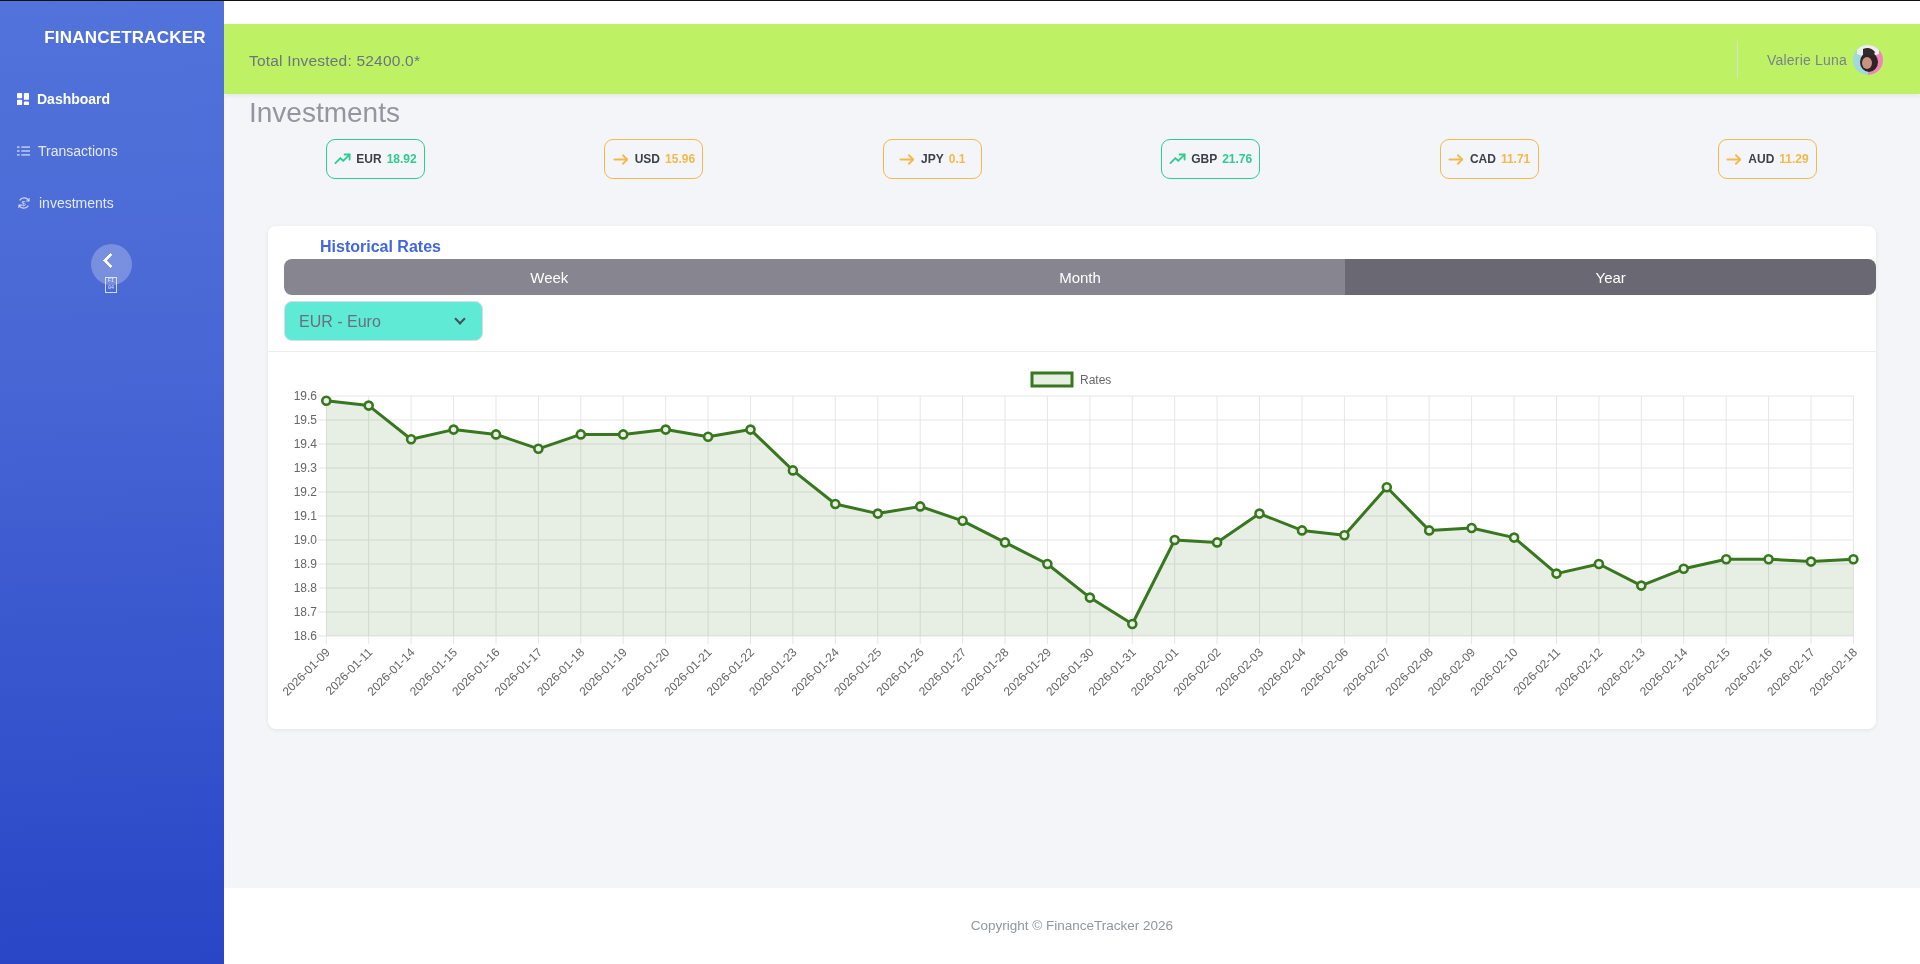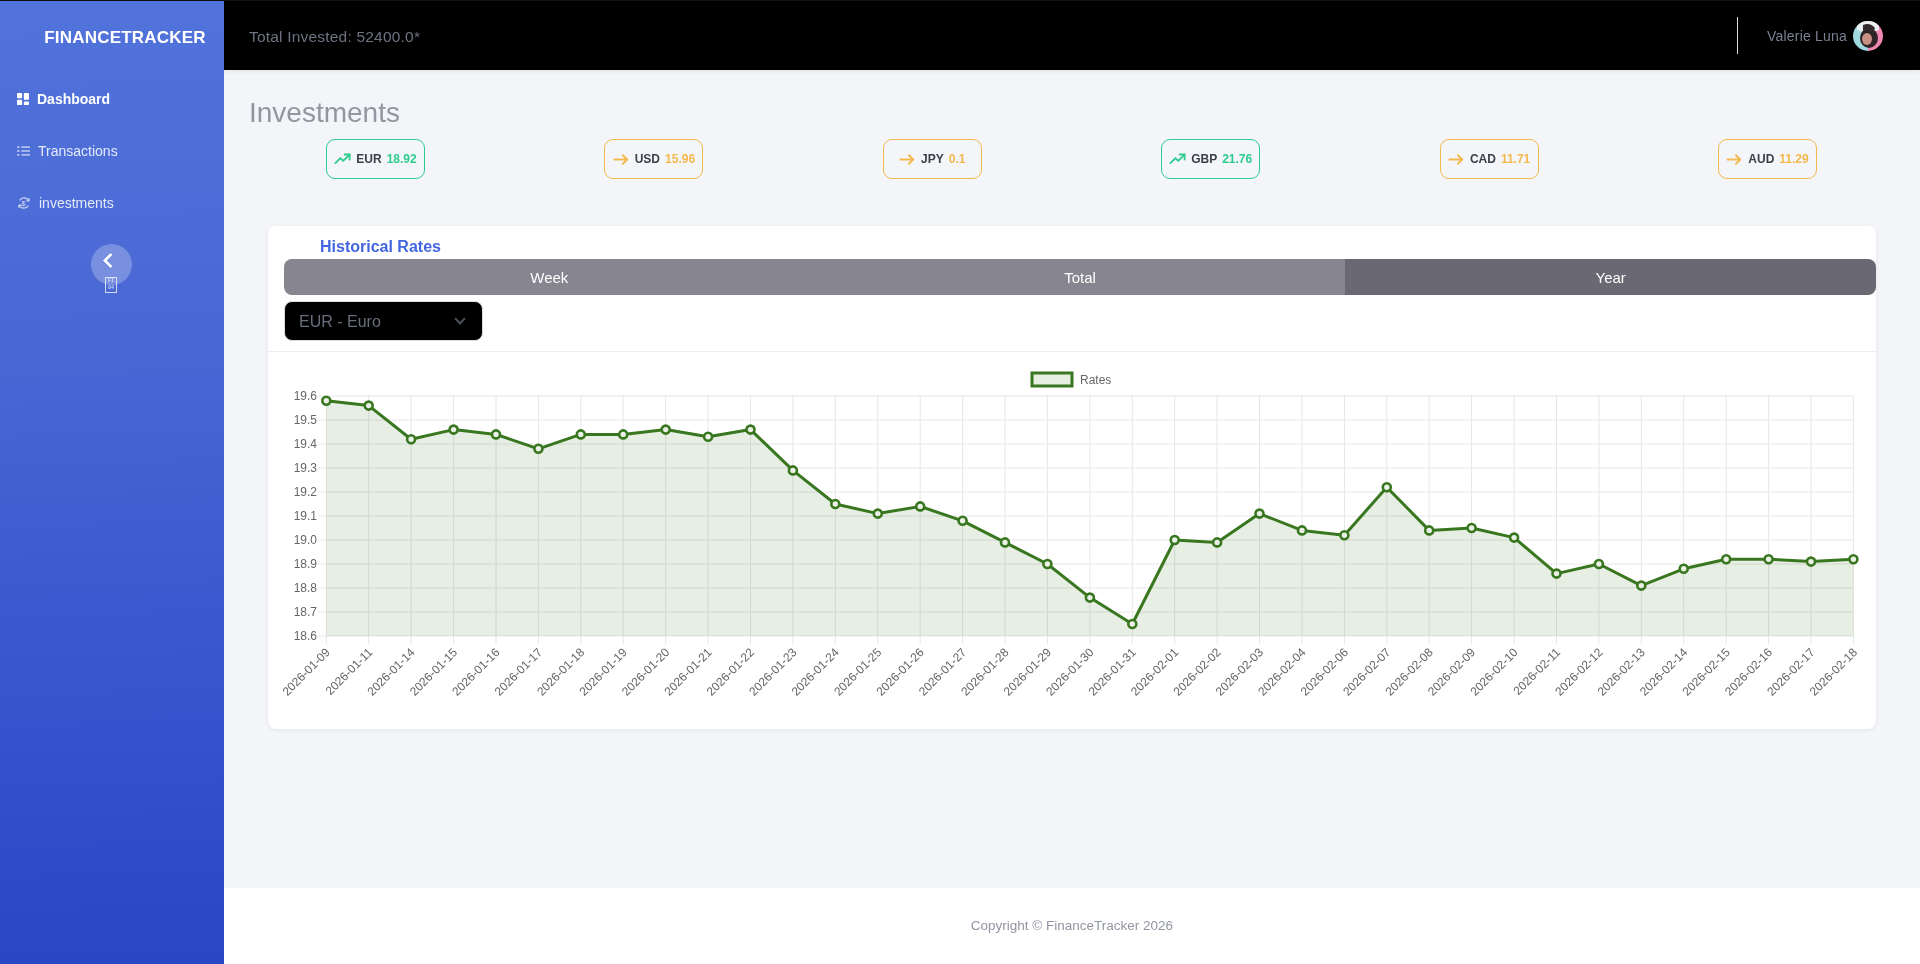--- a/index.html
+++ b/index.html
@@ -8,37 +8,37 @@
 .top-line { position:fixed; left:0; top:0; width:1920px; height:1px; background:#111; z-index:50; }
 .sidebar { position:fixed; left:0; top:0; width:224px; height:964px; background:linear-gradient(178deg,#5173da 0%,#4a68d5 35%,#2846c6 100%); z-index:10; }
 .brand { color:#fff; font-size:17px; font-weight:bold; letter-spacing:0.2px; text-align:center; padding-top:28px; height:70px;padding-left:26px; }
 .nav-item { display:flex; align-items:center; gap:8px; padding:0 4px 0 17px; height:22px; margin-top:30px; color:rgba(255,255,255,0.85); font-size:14px; }
 .nav-item.first { margin-top:18px; }
 .nav-item.active { color:#fff; font-weight:bold; font-size:14px; }
 .collapse-btn { position:absolute; left:91px; top:244px; width:41px; height:41px; border-radius:50%; background:rgba(255,255,255,0.25); }
 .chev { position:absolute; left:14px; top:11px; width:11px; height:11px; border-left:3px solid #fff; border-bottom:3px solid #fff; transform:rotate(45deg); border-radius:1px; }
 .broken { position:absolute; left:105px; top:277px; width:12px; height:16px; border:1px solid rgba(255,255,255,0.75); color:rgba(255,255,255,0.85); font-size:5px; line-height:7px; text-align:center; font-family:"Liberation Mono",monospace; }
 .main { position:absolute; left:224px; top:0; width:1696px; height:964px; background:#fff; }
-.topbar { position:relative; height:70px; background:#000000; box-shadow:0 2px 4px rgba(0,0,0,0.06); z-index:5; }
+.topbar { position:relative; height:70px; background:#bef264; box-shadow:0 2px 4px rgba(0,0,0,0.06); z-index:5;margin-top:24px; }
 .ti { position:absolute; left:25px; top:28px; font-size:15.5px; color:#6e7381; letter-spacing:0.2px; }
 .udiv { position:absolute; left:1513px; top:17px; width:1px; height:37px; background:#d9dce4; }
 .uname { position:absolute; left:1543px; top:28px; font-size:14px; color:#7b8090; letter-spacing:0.2px; }
 .avatar { position:absolute; left:1629px; top:21px; width:30px; height:30px; border-radius:50%; overflow:hidden; }
 .content { position:absolute; left:0; top:70px; width:1696px; height:818px; background:#f4f5f9; }
 h1.pagetitle { position:absolute; left:25px; top:27px; font-size:28px; font-weight:400; color:#92969f; }
 .chips { position:absolute; left:102px; top:69px; width:1491px; display:flex; justify-content:space-between;text-align:center; }
 .chip { min-width:99px; height:40px; border:1.5px solid; border-radius:9px; display:flex; align-items:center; justify-content:center; gap:5px; padding:0 7px; }
 .ccode { font-size:12px; font-weight:bold; color:#3c4049; }
 .cval { font-size:12px; font-weight:bold; }
 .card { position:absolute; left:44px; top:156px; width:1608px; height:503px; background:#fff; border-radius:8px; box-shadow:0 1px 4px rgba(0,0,0,0.07); }
 .card-title { position:absolute; left:16px; top:12px; font-size:16px; font-weight:bold; color:#4266e0;margin-left:36px; }
 .tabs { position:absolute; left:16px; top:33px; width:1592px; height:36px; display:flex; border-radius:8px; overflow:hidden; }
 .tab { flex:1; background:#87858f; color:#fff; font-size:15px; display:flex; align-items:center; justify-content:center; }
 .tab.active { background:#6a6973; }
-.sel { position:absolute; left:16px; top:75px; width:199px; height:40px; border:1px solid #dadde6; border-radius:8px; background:#000000; }
+.sel { position:absolute; left:16px; top:75px; width:199px; height:40px; border:1px solid #dadde6; border-radius:8px; background:#5eead4; }
 .sel span { position:absolute; left:14px; top:11px; font-size:16px; color:#6a6f7e; }
 .sel .ch { position:absolute; right:18px; top:13px; width:8px; height:8px; border-right:2px solid #4a4e58; border-bottom:2px solid #4a4e58; transform:rotate(45deg); }
 .divider { position:absolute; left:0; top:125px; width:1608px; height:1px; background:#ededf2; }
 .chartbox { position:absolute; left:0; top:126px; }
 .footer { position:absolute; left:0; top:888px; width:1696px; height:76px; background:#fff; }
 .footer div { text-align:center; padding-top:30px; font-size:13.5px; color:#9296a2; }
 </style>
 </head>
 <body>
 <div class="top-line"></div>
@@ -144,21 +144,21 @@
             <polyline points="14,6 20,12 14,18"></polyline>
           </svg>
           <span class="ccode">AUD</span>
           <span class="cval" style="color:#f3b94d">11.29</span>
         </div>
       </div>
     <div class="card">
       <div class="card-title">Historical Rates</div>
       <div class="tabs">
           <div class="tab">Week</div>
-          <div class="tab">Total</div>
+          <div class="tab">Month</div>
           <div class="tab active">Year</div>
         </div>
       <div class="sel">
           <span>EUR - Euro</span>
           <div class="ch"></div>
         </div>
       <div class="divider"></div>
       <div class="chartbox"><svg width="1608" height="377" viewBox="0 0 1608 377" font-family="Liberation Sans, sans-serif">
 <line x1="58.3" y1="44.0" x2="1585.4" y2="44.0" stroke="#e6e6e6" stroke-width="1"></line>
 <line x1="58.3" y1="68.0" x2="1585.4" y2="68.0" stroke="#e6e6e6" stroke-width="1"></line>

